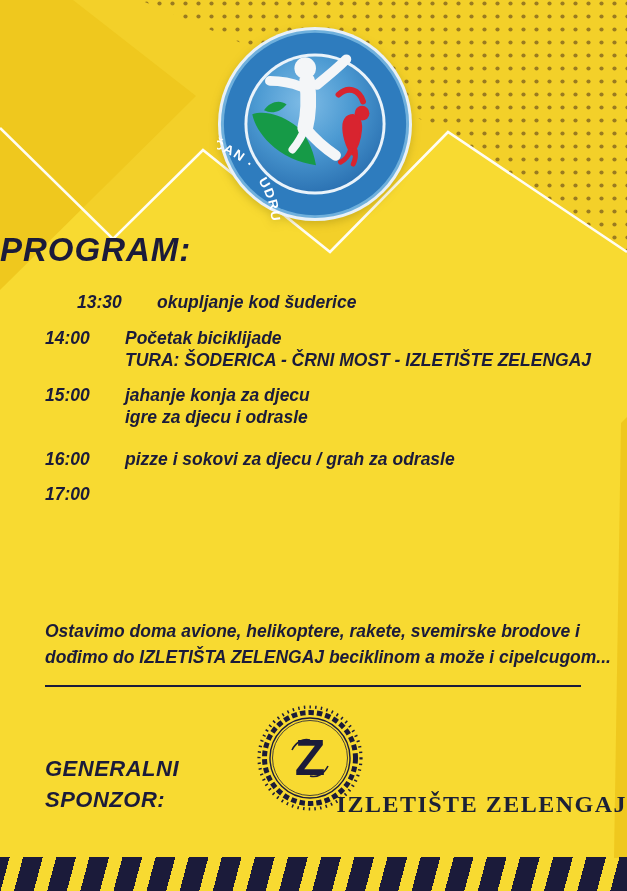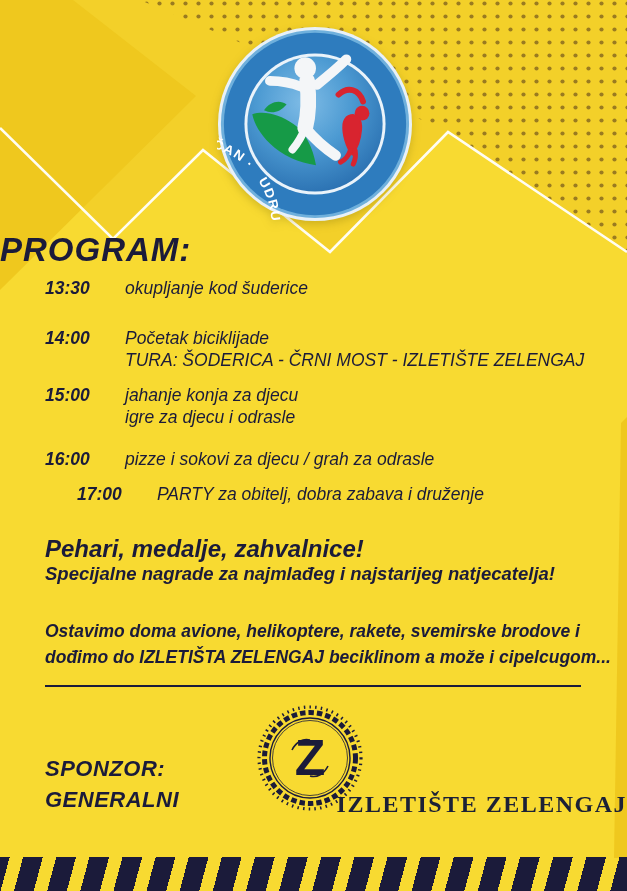--- a/index.html
+++ b/index.html
@@ -12,21 +12,21 @@
   #bg-svg{left:0;top:0}
 
   #club-logo{left:217px;top:26px;filter:drop-shadow(0 3px 4px rgba(90,80,0,.25))}
 
   #title{left:0;right:0;top:231px;
          font-size:33px;font-weight:800;font-style:italic;letter-spacing:1px}
 
   .row{left:45px;display:flex;font-style:italic;font-size:17.5px;
        line-height:21.5px;white-space:nowrap}
   .row .t{flex:0 0 80px;font-weight:800}
-  .row .lines{font-weight:400}
+  .row .lines{font-weight:700}
 
   #awards{left:45px;top:534px;font-style:italic;white-space:nowrap}
   #awards .h{font-size:24px;font-weight:800;line-height:29px}
   #awards .s{font-size:18.5px;font-weight:600}
 
   #note{left:45px;top:618px;font-style:italic;font-size:17.5px;
         font-weight:600;line-height:26px;white-space:nowrap}
   #note .bold{font-weight:800}
 
   #divider{left:45px;top:685px;width:536px;height:0;border-top:2px solid #1B1B3A}
@@ -103,21 +103,21 @@
       <path d="M102,60 C112,52 124,42 132,34" stroke-width="10"></path>
       <path d="M92,56 C94,74 94,88 90,104" stroke-width="16"></path>
       <path d="M90,104 C100,116 112,126 121,132" stroke-width="11"></path>
       <path d="M90,104 C86,114 82,120 77,126" stroke-width="8"></path>
     </g>
   </svg>
 
   <div id="title" class="abs">PROGRAM:</div>
 
   <div id="schedule">
-      <div class="abs row" style="top: 278px;">
+      <div class="abs row" style="top: 292px; margin-left: 32px;">
         <div class="t">13:30</div>
         <div class="lines">
           <div>okupljanje kod šuderice</div>
         </div>
       </div>
       <div class="abs row" style="top: 328px; justify-content: center;">
         <div class="t">14:00</div>
         <div class="lines">
           <div>Početak biciklijade</div>
           <div>TURA: ŠODERICA - ČRNI MOST - IZLETIŠTE ZELENGAJ</div>
@@ -129,43 +129,36 @@
           <div>jahanje konja za djecu</div>
           <div>igre za djecu i odrasle</div>
         </div>
       </div>
       <div class="abs row" style="top: 449px;">
         <div class="t">16:00</div>
         <div class="lines">
           <div>pizze i sokovi za djecu / grah za odrasle</div>
         </div>
       </div>
-      <div class="abs row" style="top: 484px; margin-left: 32px;">
+      <div class="abs row" style="top: 484px;">
         <div class="t">17:00</div>
-        <div class="lines">
-          <div>PARTY za obitelj, dobra zabava i druženje</div>
-        </div>
       </div>
     </div>
 
-  <div id="awards" class="abs">
-    <div class="h">Pehari, medalje, zahvalnice!</div>
-    <div class="s">Specijalne nagrade za najmlađeg i najstarijeg natjecatelja!</div>
-  </div>
 
   <div id="note" class="abs">
     <div>Ostavimo doma avione, helikoptere, rakete, svemirske brodove i</div>
     <div><span>dođimo do </span><span class="bold">IZLETIŠTA ZELENGAJ</span><span> beciklinom a može i cipelcugom...</span></div>
   </div>
 
   <div id="divider" class="abs"></div>
 
   <div id="sponsor-label" class="abs">
+    <div>GENERALNI</div>
     <div>SPONZOR:</div>
-    <div>GENERALNI</div>
   </div>
 
   <svg id="ornament" class="abs" width="108" height="108" viewBox="0 0 108 108">
     <g stroke="#1B1B3A" fill="none">
       <circle cx="54" cy="54" r="51" stroke-width="3.2" stroke-dasharray="1.5 4.2"></circle>
       <circle cx="54" cy="54" r="45.5" stroke-width="5" stroke-dasharray="5.5 3"></circle>
       <circle cx="54" cy="54" r="40" stroke-width="1.4"></circle>
       <circle cx="54" cy="54" r="37.5" stroke-width="0.8"></circle>
       <path d="M36,46 C40,38 47,34 54,36" stroke-width="1.6"></path>
       <path d="M72,62 C68,70 61,74 54,72" stroke-width="1.6"></path>

